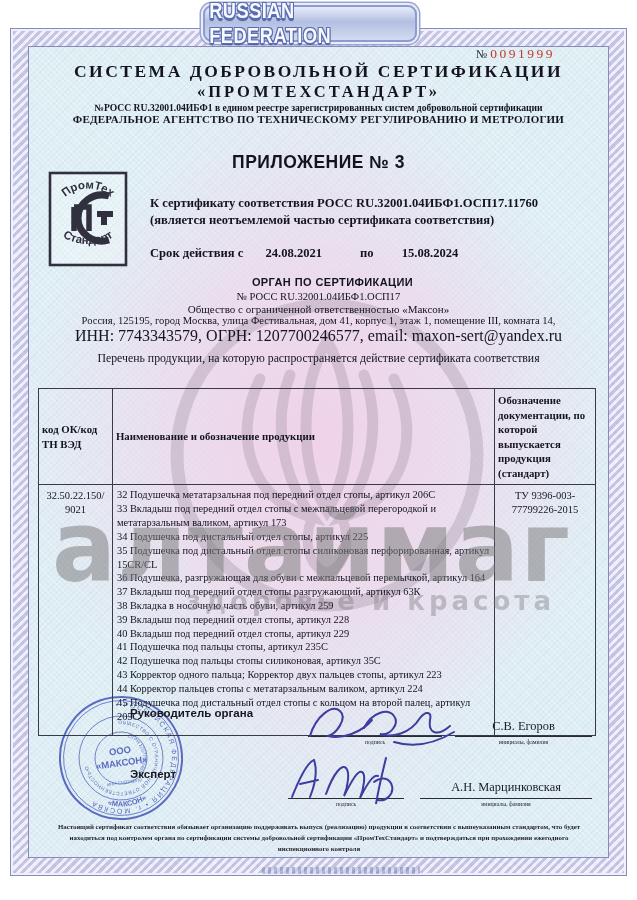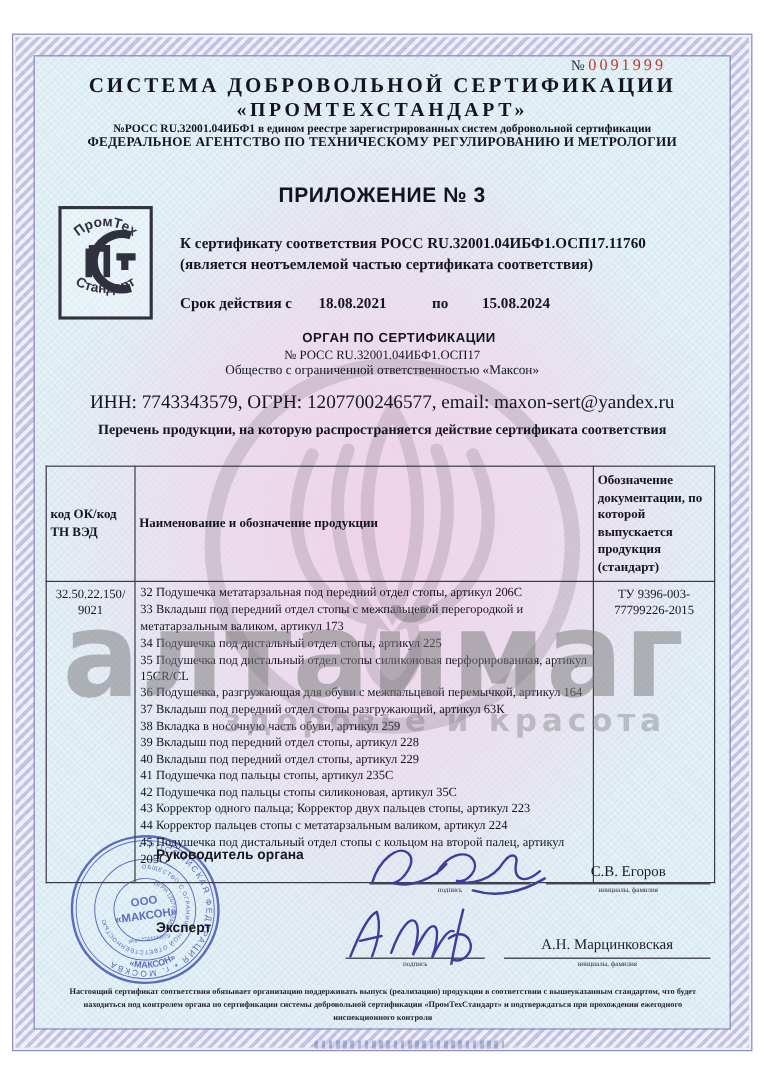--- a/index.html
+++ b/index.html
@@ -51,21 +51,21 @@
   .app-line2 { top:213px; left:150px; width:440px; font-size:12.6px; font-weight:bold; }
   .validity  { top:246px; left:150px; width:440px; font-size:12.6px; font-weight:bold; display:flex; }
   .validity .d1 { margin-left:22px; } .validity .po { margin-left:38px; } .validity .d2 { margin-left:28px; }
 
   .org-h    { top:276px; font-family:"Liberation Sans",sans-serif; font-weight:bold; font-size:11px; letter-spacing:.4px;margin-left:14px; }
   .org-n    { top:291px; font-size:10.6px; }
   .org-name { top:303px; font-size:11px; }
   .org-addr { top:315px; font-size:10.6px; }
   .org-ids  { top:327px; font-size:16px; }
 
-  .products-h { top:351px; font-size:11.8px; font-weight:bold; }
+  .products-h { top:351px; font-size:11.8px; font-weight:normal; }
 
   
   .ptable { position:absolute; z-index:6; left:38px; top:388px; width:558px; border-collapse:collapse; }
   .ptable th, .ptable td { border:1px solid #3a3a46; font-family:"Liberation Serif",serif; }
   .ptable th { font-weight:bold; font-size:10.8px; text-align:left; vertical-align:middle; padding:4px 3px; line-height:1.35; }
   .th1 { width:74px; white-space:pre-line; }
   .th2 { width:383px; }
   .th3 { width:101px; }
   .t-code { font-size:10.5px; text-align:center; vertical-align:top; padding-top:4px; white-space:pre-line; line-height:1.3; }
   .t-items { vertical-align:top; padding:3px 4px 12px 4px; }
@@ -119,20 +119,23 @@
     <g fill="none" stroke="#8d8090" stroke-linecap="round">
       <circle cx="167" cy="172" r="150" stroke-width="13"></circle>
       <path d="M167,58 C139,106 139,182 167,228 C195,182 195,106 167,58 Z" stroke-width="11"></path>
       <path d="M100,96 C72,152 90,218 152,234 C121,192 113,136 130,92" stroke-width="11"></path>
       <path d="M234,96 C262,152 244,218 182,234 C213,192 221,136 204,92" stroke-width="11"></path>
       <path d="M152,234 C142,262 150,284 167,290" stroke-width="10"></path>
       <path d="M182,234 C192,262 184,284 167,290" stroke-width="10"></path>
     </g>
   </svg>
 
+  <div class="banner">
+    <span>RUSSIAN FEDERATION</span>
+  </div>
 
   <div class="abs cert-number">
     <span>№</span>
     <b>0091999</b>
   </div>
 
   <div class="abs ctr t-name">«ПРОМТЕХСТАНДАРТ»</div>
   <div class="abs ctr t-system">СИСТЕМА ДОБРОВОЛЬНОЙ СЕРТИФИКАЦИИ</div>
   <div class="abs ctr t-reg">№РОСС RU.32001.04ИБФ1 в едином реестре зарегистрированных систем добровольной сертификации</div>
   <div class="abs ctr t-agency">ФЕДЕРАЛЬНОЕ АГЕНТСТВО ПО ТЕХНИЧЕСКОМУ РЕГУЛИРОВАНИЮ И МЕТРОЛОГИИ</div>
@@ -152,28 +155,29 @@
     <path d="M 50,41 h 16 v 6 h -6 v 8 h -6 v -8 h -4 z" fill="#30303f"></path>
     <text font-family="Liberation Sans, sans-serif" font-size="11.5" font-weight="bold" fill="#30303f">
       <textPath href="#lg-bot" startOffset="50%" text-anchor="middle">Стандарт</textPath>
     </text>
   </svg>
 
   <div class="abs app-line1">К сертификату соответствия РОСС RU.32001.04ИБФ1.ОСП17.11760</div>
   <div class="abs app-line2">(является неотъемлемой частью сертификата соответствия)</div>
   <div class="abs validity">
     <span>Срок действия с</span>
-    <span class="d1">18.08.2021</span>
+    <span class="d1">24.08.2021</span>
     <span class="po">по</span>
     <span class="d2">15.08.2024</span>
   </div>
 
   <div class="abs ctr org-h">ОРГАН ПО СЕРТИФИКАЦИИ</div>
   <div class="abs ctr org-n">№ РОСС RU.32001.04ИБФ1.ОСП17</div>
   <div class="abs ctr org-name">Общество с ограниченной ответственностью «Максон»</div>
+  <div class="abs ctr org-addr">Россия, 125195, город Москва, улица Фестивальная, дом 41, корпус 1, этаж 1, помещение III, комната 14,</div>
   <div class="abs ctr org-ids">ИНН: 7743343579, ОГРН: 1207700246577, email: maxon-sert@yandex.ru</div>
 
   <div class="abs ctr products-h">Перечень продукции, на которую распространяется действие сертификата соответствия</div>
 
   <table class="ptable">
     <tbody>
         <tr>
       <th class="th1">код ОК/код
 ТН ВЭД</th>
       <th class="th2">Наименование и обозначение

